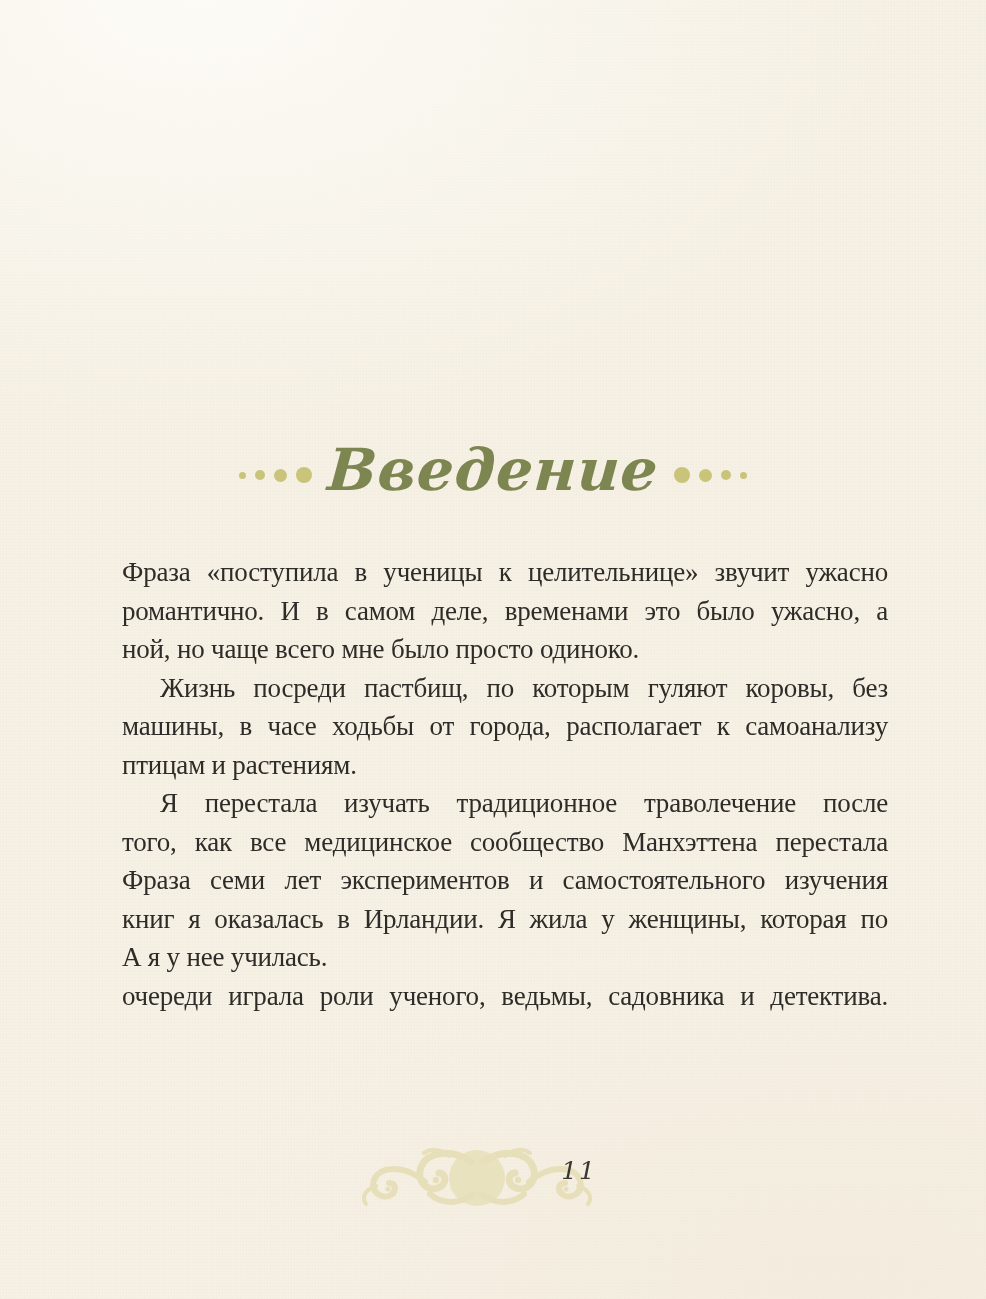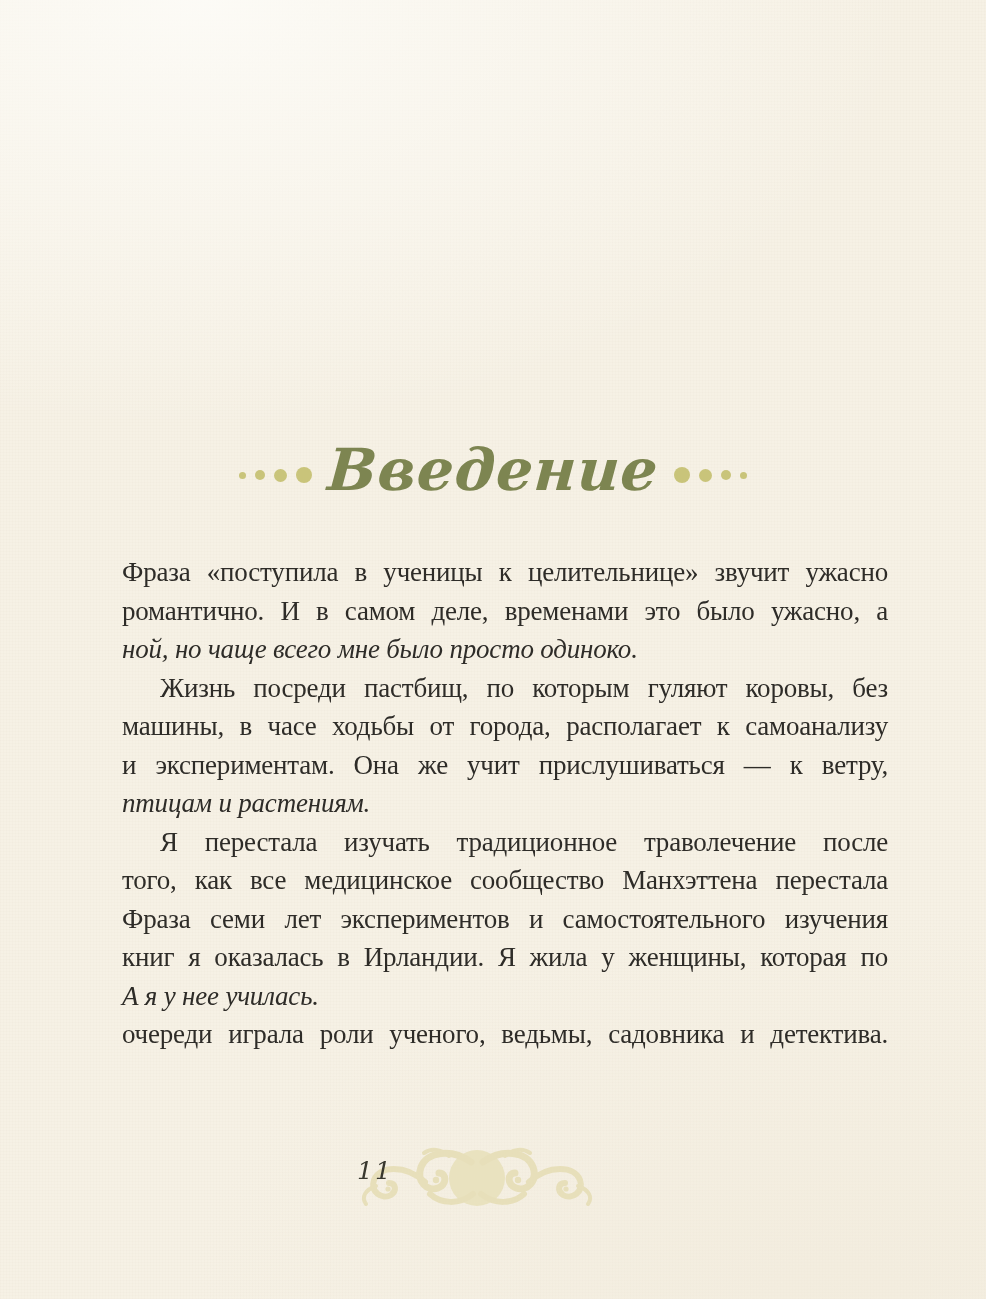--- a/index.html
+++ b/index.html
@@ -54,37 +54,37 @@
     font-size: 27px;
     line-height: 38.5px;
     color: #2e2c28;
     letter-spacing: -0.2px;
   }
   .body-text .line {
     text-align: justify;
     text-align-last: justify;
     white-space: normal;
   }
-  .body-text .line.last { text-align-last: left; font-style: italic; }
+  .body-text .line.last { text-align-last: left; }
   .body-text .line.indent { text-indent: 38px; }
 
   
   .footer-ornament {
     position: absolute;
     left: 357px;
     top: 1146px;
     width: 240px;
     height: 66px;
   }
   .page-number {
     position: absolute;
     left: 357px;
     top: 1156px;
     width: 240px;
-    text-align: left;
+    text-align: right;
     font-family: "DejaVu Serif", serif;
     font-style: italic;
     font-size: 25px;
     letter-spacing: 2px;
     color: #39382f;
   }
 </style>
 </head>
 <body>
 
@@ -103,21 +103,20 @@
     <span class="dot d1"></span>
   </div>
 </header>
 
 <main class="body-text">
     <div class="line">Фраза «поступила в ученицы к целительнице» звучит ужасно</div>
     <div class="line">романтично. И в самом деле, временами это было ужасно, а</div>
     <div class="line last">ной, но чаще всего мне было просто одиноко.</div>
     <div class="line indent">Жизнь посреди пастбищ, по которым гуляют коровы, без</div>
     <div class="line">машины, в часе ходьбы от города, располагает к самоанализу</div>
-    <div class="line">и экспериментам. Она же учит прислушиваться — к ветру,</div>
     <div class="line last">птицам и растениям.</div>
     <div class="line indent">Я перестала изучать традиционное траволечение после</div>
     <div class="line">того, как все медицинское сообщество Манхэттена перестала</div>
     <div class="line">Фраза семи лет экспериментов и самостоятельного изучения</div>
     <div class="line">книг я оказалась в Ирландии. Я жила у женщины, которая по</div>
     <div class="line last">А я у нее училась.</div>
     <div class="line">очереди играла роли ученого, ведьмы, садовника и детектива.</div>
   </main>
 
 <footer>

